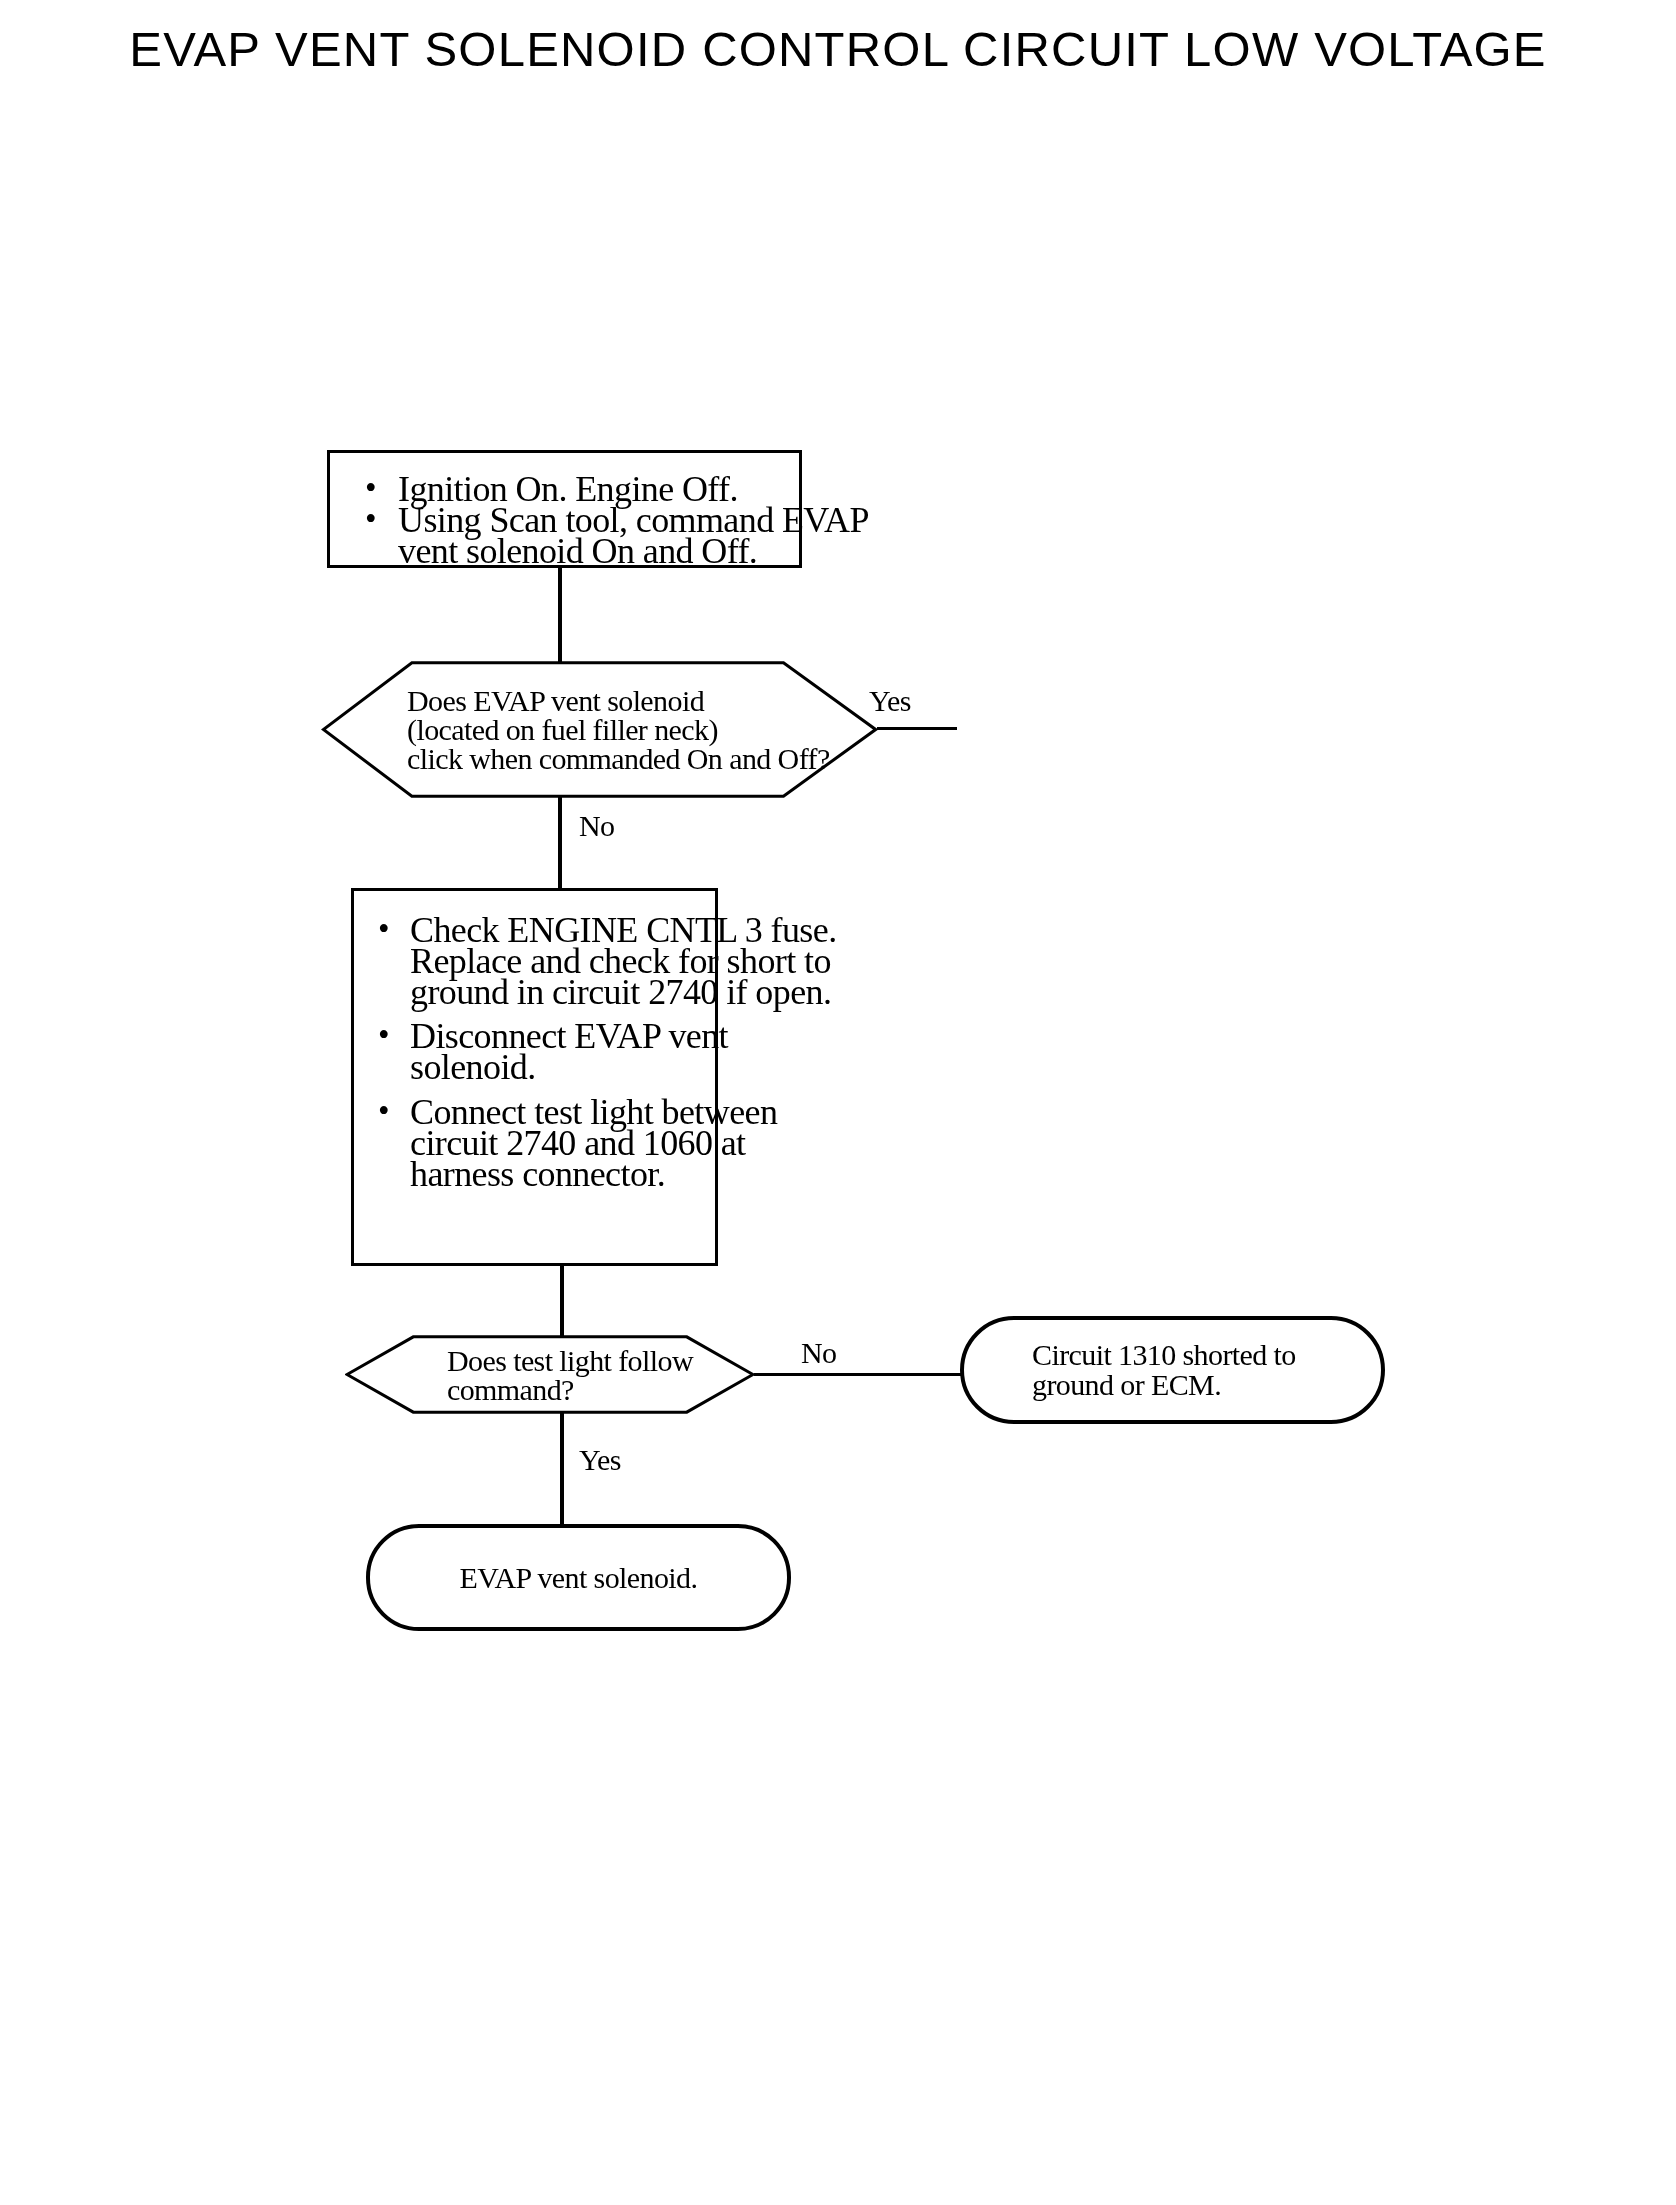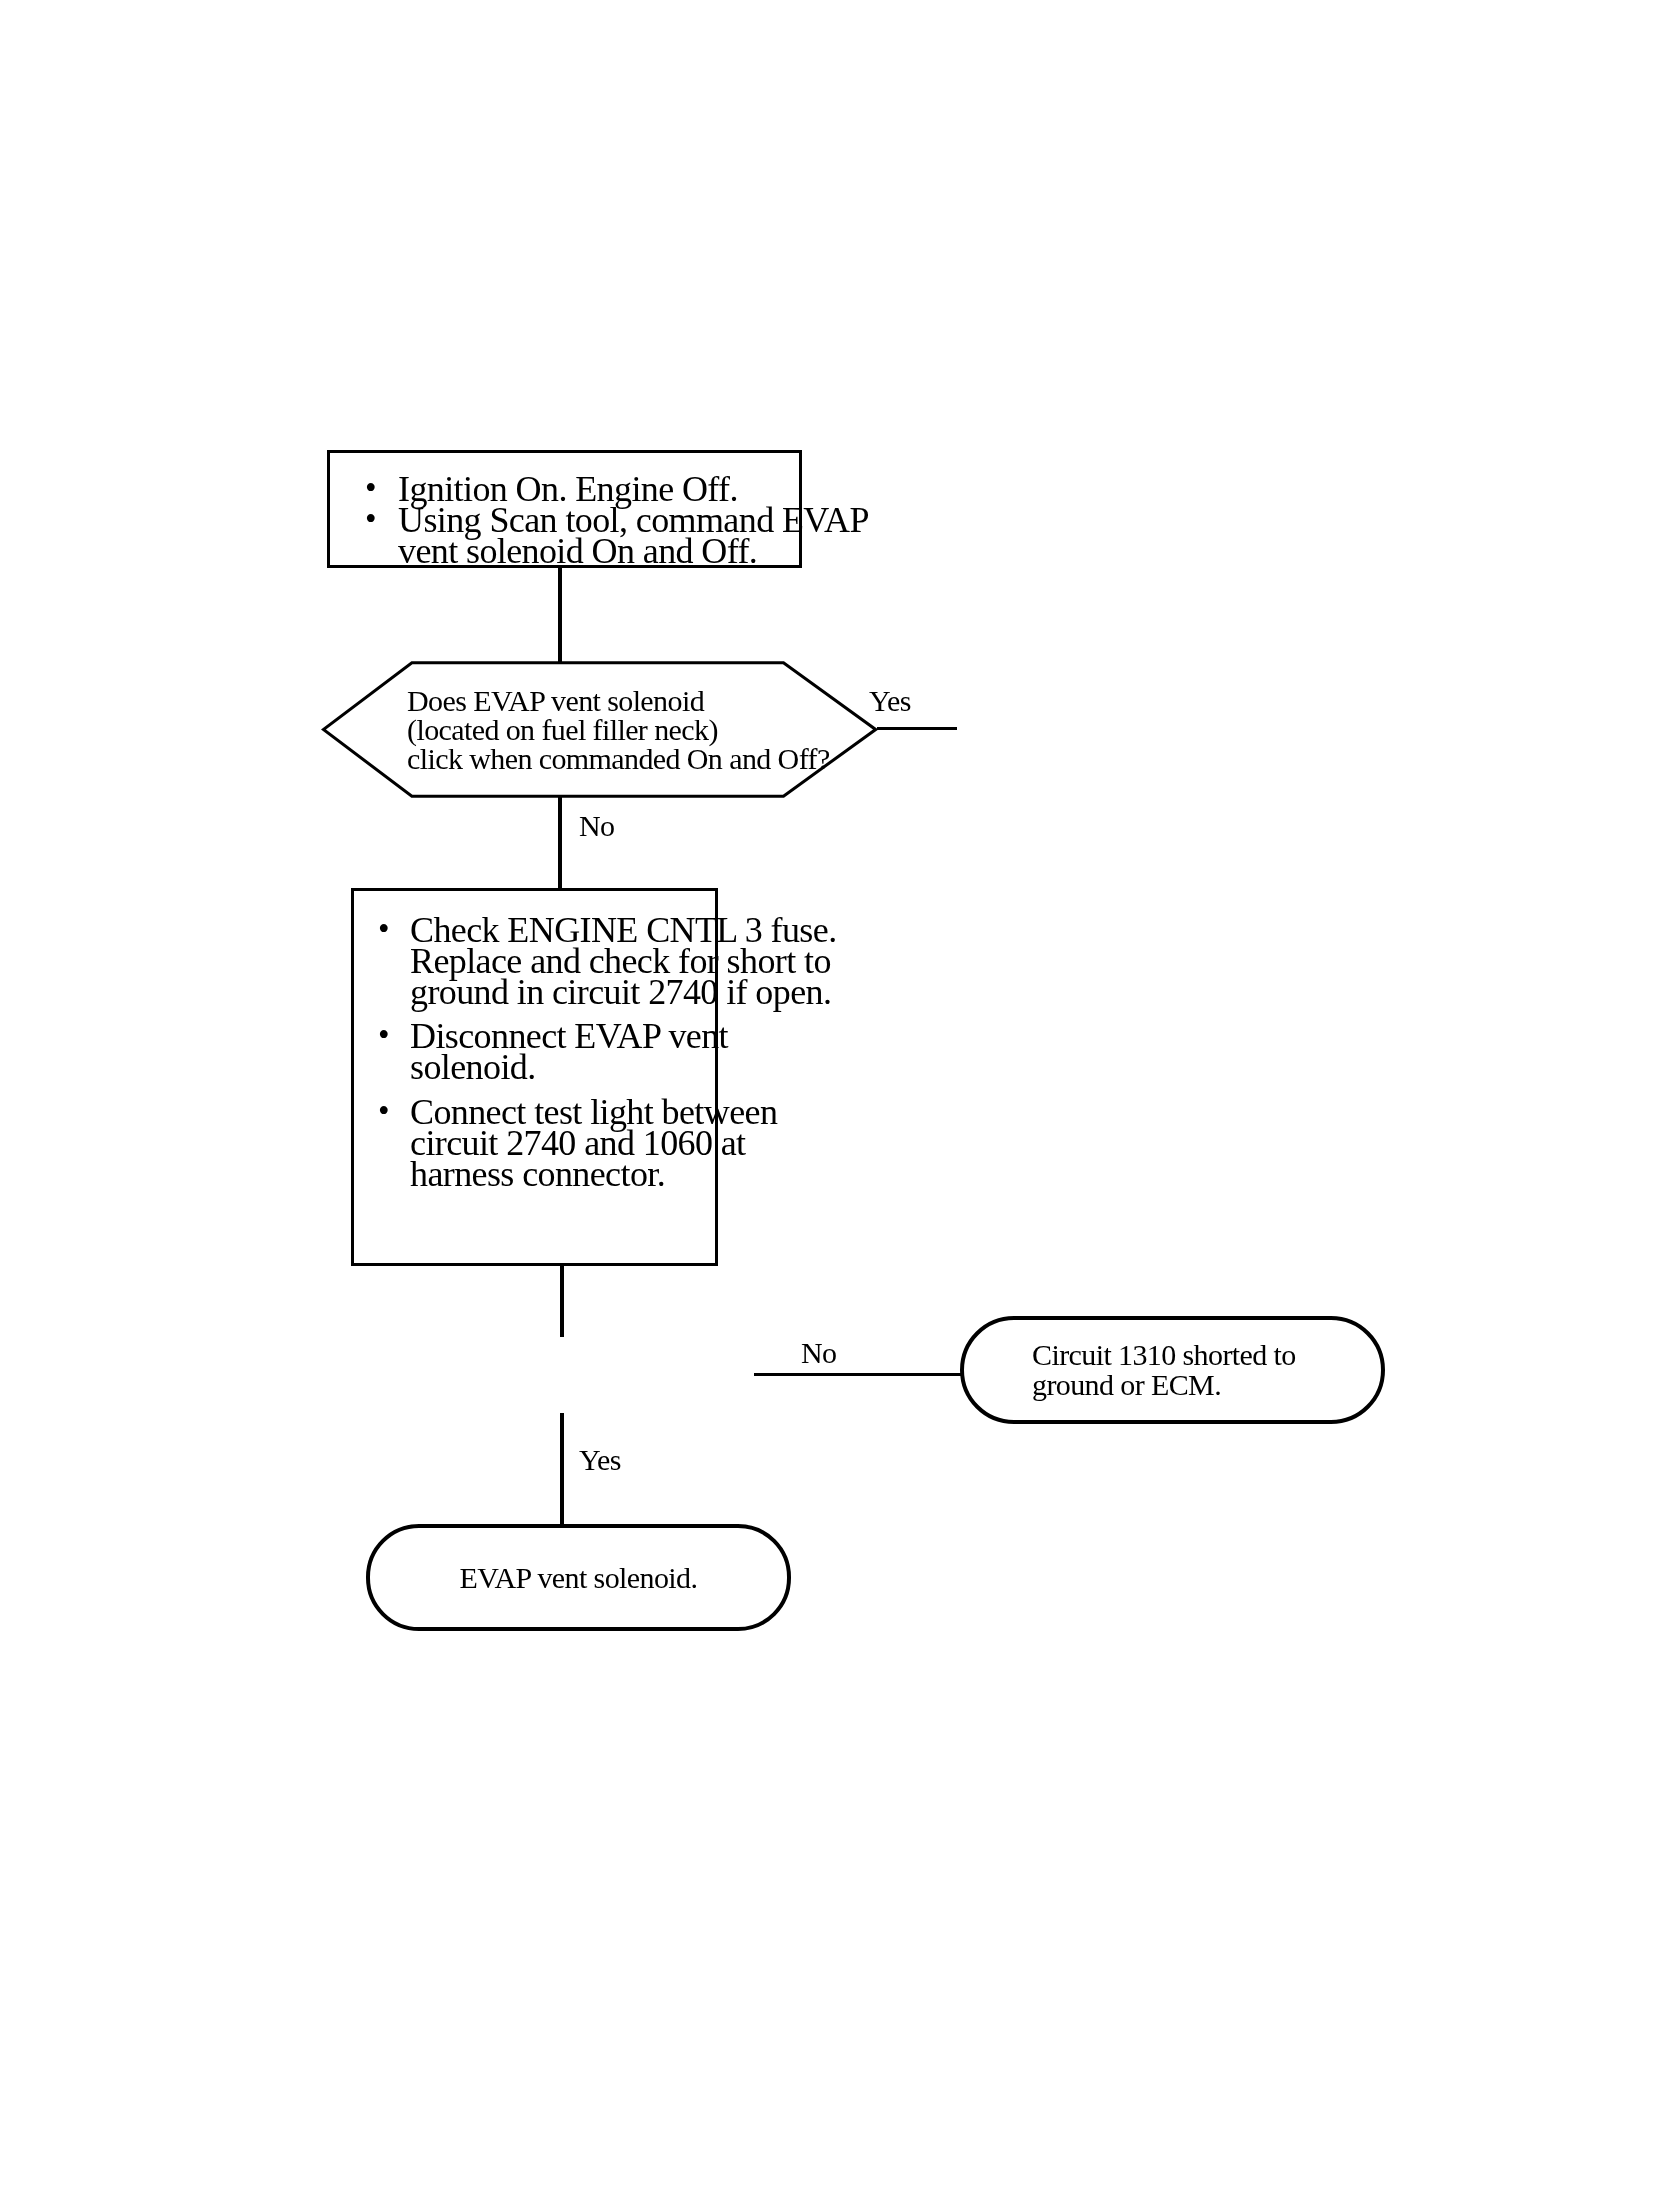--- a/index.html
+++ b/index.html
@@ -102,20 +102,21 @@
     line-height: 29px;
     letter-spacing: -0.6px;
     white-space: pre;
   }
 </style>
 </head>
 <body>
 
 <div class="canvas">
 
+  <h1 class="title">EVAP VENT SOLENOID CONTROL CIRCUIT LOW VOLTAGE</h1>
 
   <div class="node rect" style="left:327px; top:450px; width:475px; height:118px;">
     <ul class="bullets step1-bullets">
       <li>Ignition On. Engine Off.</li>
       <li>Using Scan tool, command EVAP
 vent solenoid On and Off.</li>
     </ul>
   </div>
 
   <div class="vline" style="left:558px; top:567px; width:3.6px; height:95px;"></div>
@@ -144,20 +145,27 @@
       <li>Disconnect EVAP vent
 solenoid.</li>
       <li>Connect test light between
 circuit 2740 and 1060 at
 harness connector.</li>
     </ul>
   </div>
 
   <div class="vline" style="left:560px; top:1265px; width:3.6px; height:72px;"></div>
 
+  <div class="hex" style="left:345px; top:1335px; width:410px; height:79px;">
+    <svg width="410" height="79" viewBox="0 0 674 130">
+      <polygon points="112,3 562,3 671,65 562,127 112,127 3,65" fill="#ffffff" stroke-width="5" stroke="#000000"></polygon>
+    </svg>
+    <div class="hex-text" style="left:102px;">Does test light follow
+command?</div>
+  </div>
 
   <div class="branch-label" style="left:801px; top:1338px;">No</div>
   <div class="hline" style="left:754px; top:1373px; width:208px; height:3px;"></div>
 
   <div class="pill" style="left:960px; top:1316px; width:425px; height:108px; border-radius:54px; padding-left:68px;">
     <div class="pill-text">Circuit 1310 shorted to
 ground or ECM.</div>
   </div>
 
   <div class="branch-label" style="left:579px; top:1445px;">Yes</div>

